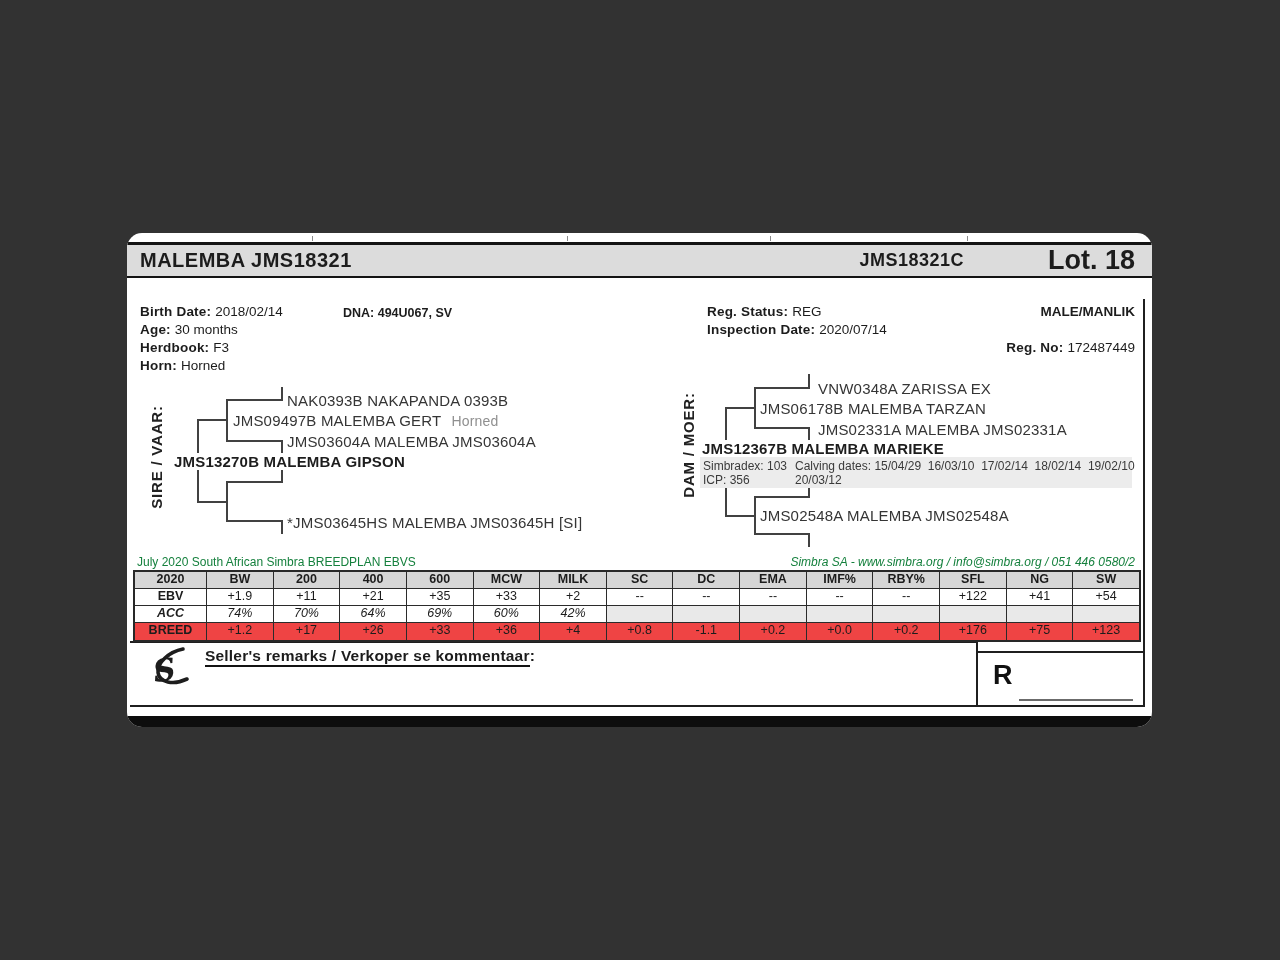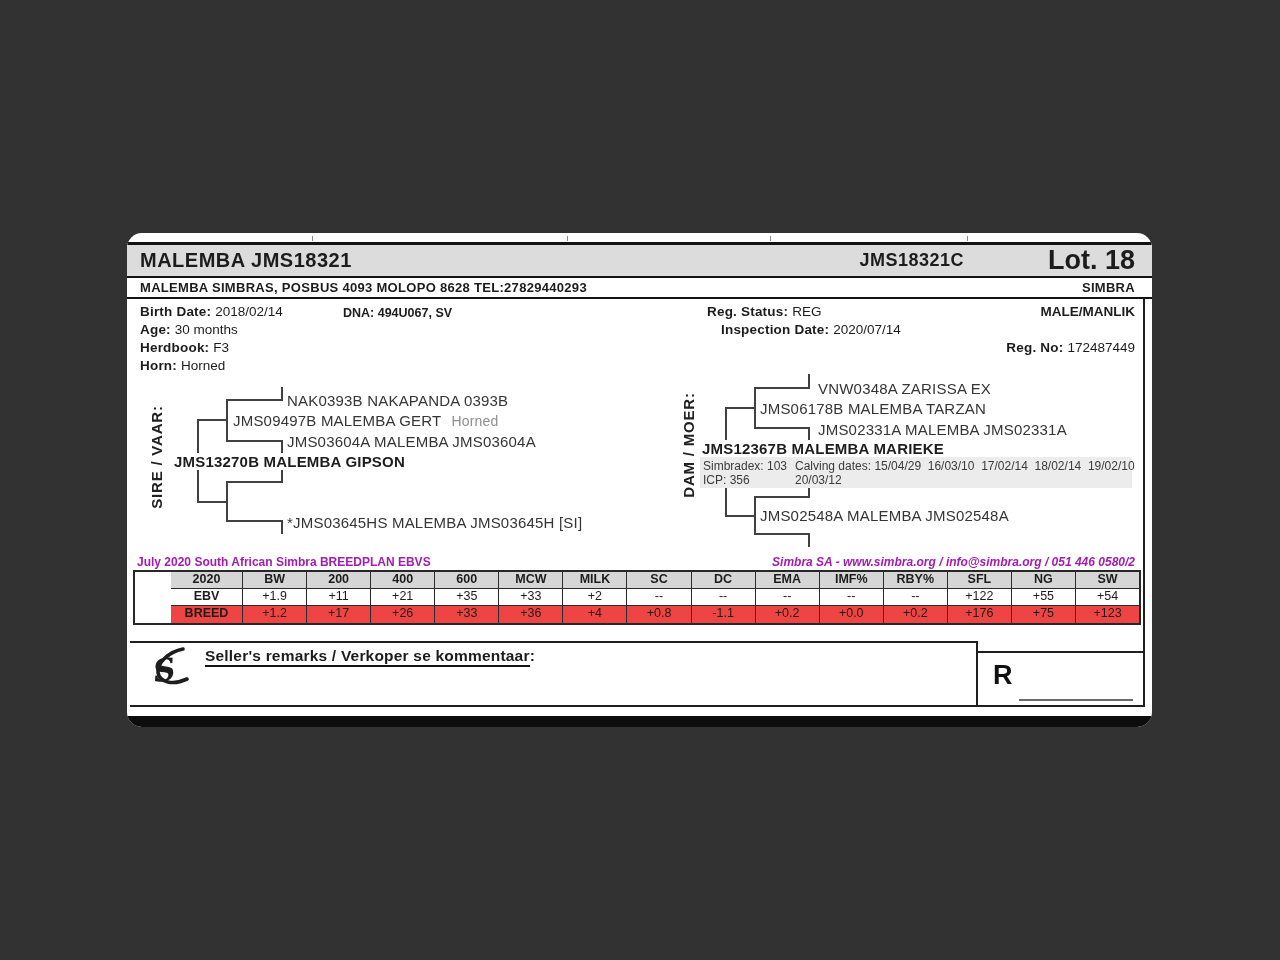--- a/index.html
+++ b/index.html
@@ -45,29 +45,29 @@
   .vlabel{
     position:absolute;transform:translate(-50%,-50%) rotate(-90deg);
     font-weight:bold;font-size:15px;letter-spacing:.8px;white-space:nowrap;color:#222;
   }
   .infobox{
     position:absolute;left:573px;top:224px;width:432px;height:31px;background:#ececec;z-index:3;
     font-size:12px;color:#3a3a3a;
   }
   .infobox span{position:absolute;white-space:pre;}
 
-  .notesmall{position:absolute;font-size:12px;color:#a21caf;white-space:nowrap;font-weight:bold;}
+  .notesmall{position:absolute;font-size:12px;color:#15803d;white-space:nowrap;}
   .notesmall.it{font-style:italic;}
 
   
   #ebv-table{
     position:absolute;left:6px;top:337px;width:1008px;box-sizing:border-box;
     border:2px solid #282828;background:#fff;z-index:2;
   }
-  .trow{display:flex;height:17px;padding-left:36px;}
+  .trow{display:flex;height:17px;}
   .tcell{
     flex:1 1 0;box-sizing:border-box;border-right:1px solid #2b2b2b;border-bottom:1px solid #2b2b2b;
     font-size:12.5px;line-height:15px;text-align:center;overflow:hidden;
   }
   .trow:last-child .tcell{border-bottom:none;}
   .tcell:last-child{border-right:none;}
   .tlabel{flex:0 0 72px;font-weight:bold;}
   .thead{background:#d6d6d6;font-weight:bold;}
   .acc{font-style:italic;}
   .acc.empty{background:#e9e9e9;}
@@ -90,32 +90,28 @@
     <div class="tick" style="left:643px"></div>
     <div class="tick" style="left:840px"></div>
   </div>
 
   <div class="hband">
     <span class="hname">MALEMBA JMS18321</span>
     <span class="hid">JMS18321C</span>
     <span class="hlot">Lot. 18</span>
   </div>
 
-  <div class="sband">
-    <span class="l">MALEMBA SIMBRAS, POSBUS 4093 MOLOPO 8628 TEL:27829440293</span>
-    <span class="r">SIMBRA</span>
-  </div>
 
   <span class="det" style="left:13px;top:71px"><b>Birth Date:</b><span class="v">2018/02/14</span></span>
   <span class="det dna" style="left:216px;top:72px">DNA: 494U067, SV</span>
   <span class="det" style="left:580px;top:71px"><b>Reg. Status:</b><span class="v">REG</span></span>
   <span class="det" style="right:17px;top:71px;font-weight:bold">MALE/MANLIK</span>
 
   <span class="det" style="left:13px;top:89px"><b>Age:</b><span class="v">30 months</span></span>
-  <span class="det" style="left:594px;top:89px"><b>Inspection Date:</b><span class="v">2020/07/14</span></span>
+  <span class="det" style="left:580px;top:89px"><b>Inspection Date:</b><span class="v">2020/07/14</span></span>
 
   <span class="det" style="left:13px;top:107px"><b>Herdbook:</b><span class="v">F3</span></span>
   <span class="det" style="right:17px;top:107px"><b>Reg. No:</b><span class="v">172487449</span></span>
 
   <span class="det" style="left:13px;top:125px"><b>Horn:</b><span class="v">Horned</span></span>
 
   <span class="vlabel" style="left:29px;top:224px">SIRE / VAAR:</span>
 
   <div class="ln" style="left:70px;top:186px;width:2px;height:84px"></div>
   <div class="ln" style="left:70px;top:186px;width:30px;height:2px"></div>
@@ -195,22 +191,39 @@
         <div class="tcell">+21</div>
         <div class="tcell">+35</div>
         <div class="tcell">+33</div>
         <div class="tcell">+2</div>
         <div class="tcell">--</div>
         <div class="tcell">--</div>
         <div class="tcell">--</div>
         <div class="tcell">--</div>
         <div class="tcell">--</div>
         <div class="tcell">+122</div>
-        <div class="tcell">+55</div>
+        <div class="tcell">+41</div>
         <div class="tcell">+54</div>
+      </div>
+      <div class="trow">
+        <div class="tcell tlabel acc">ACC</div>
+        <div class="tcell acc">74%</div>
+        <div class="tcell acc">70%</div>
+        <div class="tcell acc">64%</div>
+        <div class="tcell acc">69%</div>
+        <div class="tcell acc">60%</div>
+        <div class="tcell acc">42%</div>
+        <div class="tcell acc empty"></div>
+        <div class="tcell acc empty"></div>
+        <div class="tcell acc empty"></div>
+        <div class="tcell acc empty"></div>
+        <div class="tcell acc empty"></div>
+        <div class="tcell acc empty"></div>
+        <div class="tcell acc empty"></div>
+        <div class="tcell acc empty"></div>
       </div>
       <div class="trow">
         <div class="tcell tlabel breed">BREED</div>
         <div class="tcell breed">+1.2</div>
         <div class="tcell breed">+17</div>
         <div class="tcell breed">+26</div>
         <div class="tcell breed">+33</div>
         <div class="tcell breed">+36</div>
         <div class="tcell breed">+4</div>
         <div class="tcell breed">+0.8</div>

